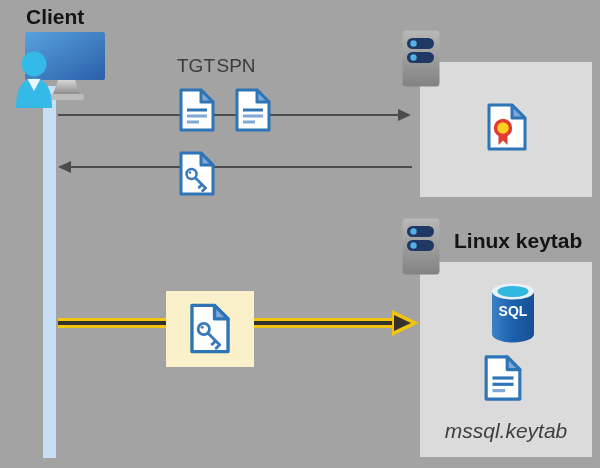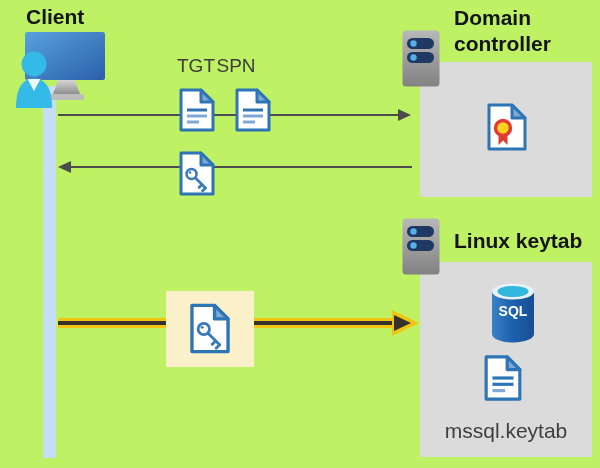--- a/index.html
+++ b/index.html
@@ -1,17 +1,17 @@
 <!DOCTYPE html>
 <html><head>
 <meta charset="utf-8">
 <style>
   html,body { margin:0; padding:0; background:#ffffff; }
   .stage {
-    position:relative; width:600px; height:468px; background:#bef264;
+    position:relative; width:600px; height:468px; background:#a3a3a3;
     font-family:"Liberation Sans", sans-serif; overflow:hidden;
   }
   .abs { position:absolute; }
   .title {
     font-weight:bold; font-size:21px; line-height:26px; color:#141414;
   }
   .small-label { font-size:19px; color:#3C3C3C; text-align:center; }
   .panel { background:#DBDBDB; z-index:0; }
   .timeline { background:#C7DEF7; z-index:0; }
   .gline { background:#4C4C4C; height:2px; z-index:1; }
@@ -96,21 +96,20 @@
     <g stroke="#3879BC" stroke-width="2.5" fill="none" stroke-linecap="round">
       <circle cx="13.5" cy="24" r="5"></circle>
       <path d="M17.5 28 L27.5 38"></path>
       <path d="M27.5 38 L24.5 41"></path>
       <path d="M24 34.5 L21 37.5"></path>
     </g>
     <circle cx="12" cy="22.5" r="1.3" fill="#3879BC"></circle>
   </svg>
 
   <div class="abs panel" style="left:420px;top:62px;width:172px;height:135px;"></div>
-  <div class="abs title" style="left:454px;top:5px;width:135px;">Domain controller</div>
   <svg class="abs icon" style="left:402px;top:30px;" width="38" height="57" viewBox="0 0 38 57">
     <rect x="0.5" y="0.5" width="37" height="56" rx="3.5" fill="url(#grad-srv)"></rect>
     <rect x="5" y="8" width="27" height="11" rx="5.5" fill="#1F3864"></rect>
     <circle cx="11.5" cy="13.5" r="3.2" fill="#56B0E8"></circle>
     <rect x="5" y="22" width="27" height="11" rx="5.5" fill="#1F3864"></rect>
     <circle cx="11.5" cy="27.5" r="3.2" fill="#56B0E8"></circle>
   </svg>
   <svg class="abs icon" style="left:486px;top:102px;" width="42" height="50" viewBox="0 0 42 50">
     <path d="M3 3 H26 L39 16 V47 H3 Z" fill="#FFFFFF" stroke="#2E75B6" stroke-width="3" stroke-linejoin="round"></path>
     <path d="M26 3 L39 16 H26 Z" fill="#7FA8D6" stroke="#2E75B6" stroke-width="3" stroke-linejoin="round"></path>
@@ -133,21 +132,21 @@
     <ellipse cx="22" cy="8.5" rx="15.5" ry="5.5" fill="#2FB7DE"></ellipse>
     <text x="22" y="33" text-anchor="middle" font-family="Liberation Sans, sans-serif" font-size="14" font-weight="bold" fill="#FFFFFF">SQL</text>
   </svg>
   <svg class="abs icon" style="left:483px;top:353px;" width="40" height="50" viewBox="0 0 38 46">
     <path d="M3 3 H23 L35 15 V43 H3 Z" fill="#FFFFFF" stroke="#2E75B6" stroke-width="3" stroke-linejoin="round"></path>
     <path d="M23 3 L35 15 H23 Z" fill="#7FA8D6" stroke="#2E75B6" stroke-width="3" stroke-linejoin="round"></path>
     <line x1="9" y1="23" x2="29" y2="23" stroke="#2E75B6" stroke-width="3"></line>
     <line x1="9" y1="29" x2="29" y2="29" stroke="#2E75B6" stroke-width="3"></line>
     <line x1="9" y1="35" x2="21" y2="35" stroke="#7FA8D6" stroke-width="3"></line>
   </svg>
-  <div class="abs keytab-label" style="left:420px;top:419px;width:172px;">mssql.keytab</div>
+  <div class="abs keytab-label" style="left:420px;top:419px;width:172px;font-style:italic;">mssql.keytab</div>
 
   <div class="abs yline" style="left:58px;top:318px;width:336px;"></div>
   <div class="abs tri ytri-outer" style="left:392px;top:310px;"></div>
   <div class="abs tri ytri-inner" style="left:394px;top:315px;"></div>
   <div class="abs hl-box" style="left:166px;top:291px;width:88px;height:76px;"></div>
   <svg class="abs icon" style="left:188px;top:302px;" width="44" height="53" viewBox="0 0 38 47">
     <path d="M3 3 H23 L35 15 V44 H3 Z" fill="#FFFFFF" stroke="#2E75B6" stroke-width="3" stroke-linejoin="round"></path>
     <path d="M23 3 L35 15 H23 Z" fill="#7FA8D6" stroke="#2E75B6" stroke-width="3" stroke-linejoin="round"></path>
     <g stroke="#3879BC" stroke-width="2.5" fill="none" stroke-linecap="round">
       <circle cx="13.5" cy="24" r="5"></circle>

